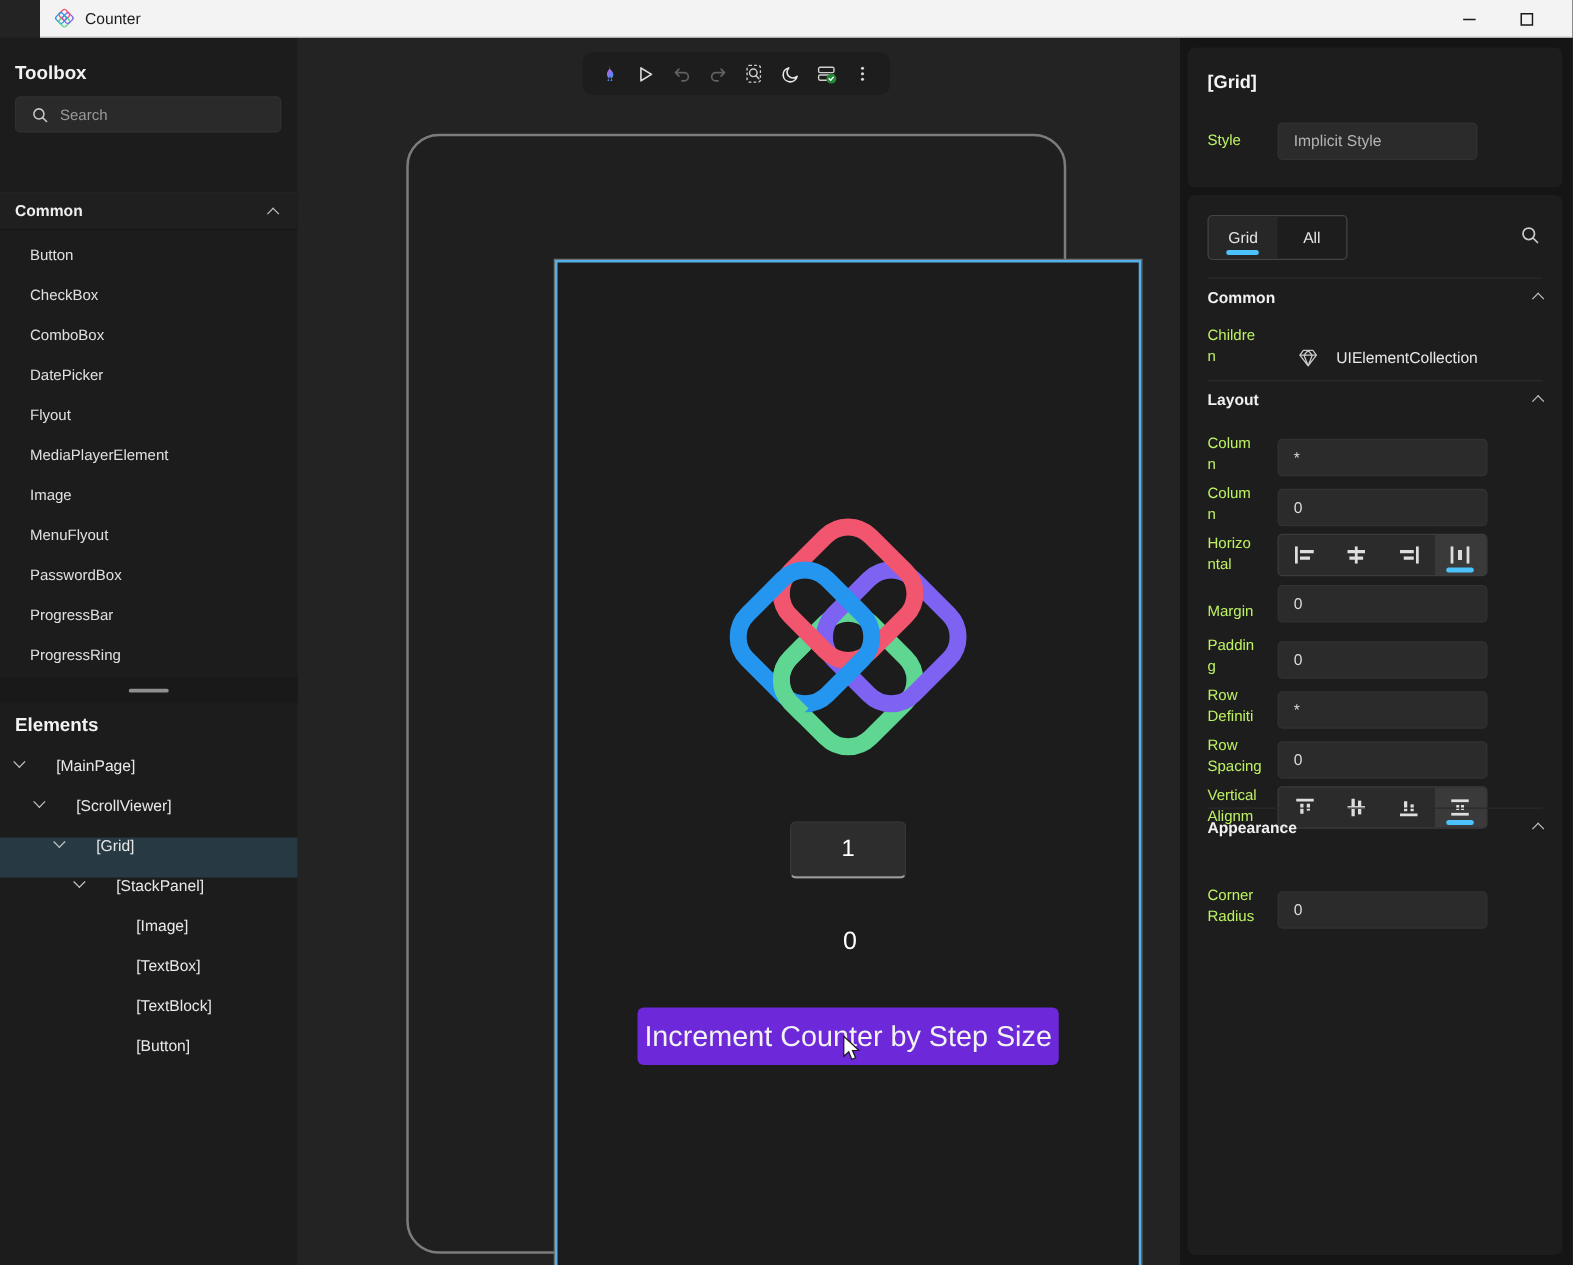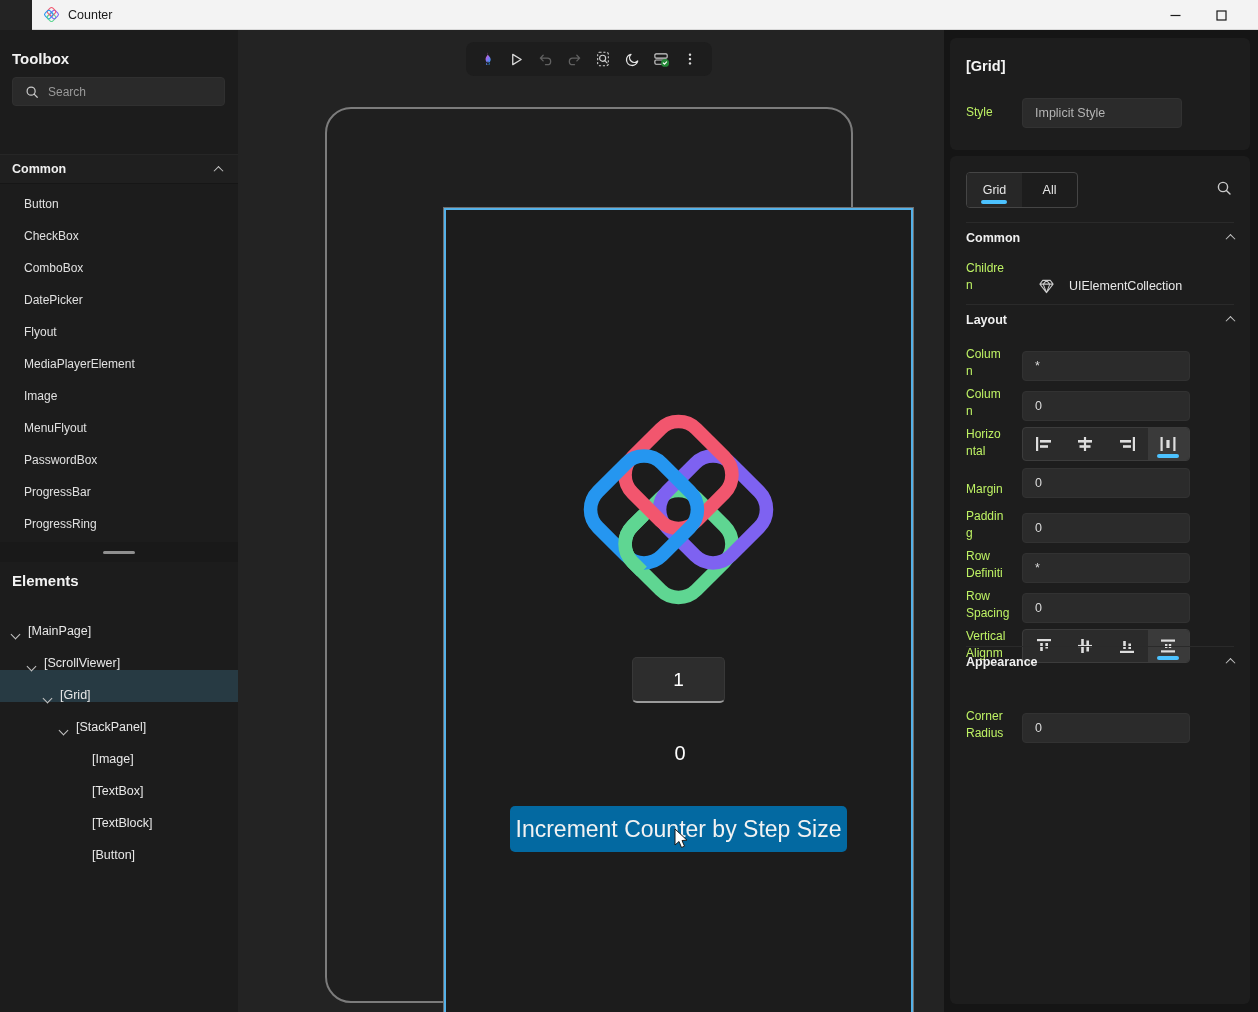--- a/index.html
+++ b/index.html
@@ -38,21 +38,21 @@
   .chv.up { transform:rotate(-135deg) translate(-1px,-1px); }
   .chv.down { transform:rotate(45deg); }
   #toolbox-items { position:absolute; left:0; top:158px; width:238px; }
   .tb-item { height:32px; display:flex; align-items:center; padding-left:24px;
     font-size:12px; color:#e0e0e0; cursor:default; }
   #splitter { position:absolute; left:0; top:512px; width:238px; height:20px; background:#191919;
     display:flex; align-items:center; justify-content:center; }
   #splitter .handle { width:32px; height:3px; border-radius:2px; background:#8f8f8f; }
   #elements-title { position:absolute; left:12px; top:542px; }
   #tree { position:absolute; left:0; top:576px; width:238px; }
-  .trow { height:32px; display:flex; align-items:flex-end; font-size:12.5px; color:#e8e8e8; cursor:default; }
+  .trow { height:32px; display:flex; align-items:flex-start; font-size:12.5px; color:#e8e8e8; cursor:default;gap:17px; }
   .trow .chv { margin-right:9px; flex:none; }
   .trow .chv-space { width:16px; flex:none; }
   .trow.sel { background:#273a43; }
 
   
   #canvas { left:238px; top:30px; width:706px; height:982px; background:#232323; overflow:hidden; }
   #dtoolbar { position:absolute; left:228px; top:12px; width:246px; height:34px;
     background:#1d1d1d; border-radius:8px; display:flex; align-items:center;
     justify-content:space-evenly; padding:0 6px; }
   .tool-btn { width:26px; height:26px; display:flex; align-items:center; justify-content:center;
@@ -63,21 +63,21 @@
   #surface { position:absolute; left:117px; top:99px; width:469px; height:838px;
     background:#1c1c1c; border:2px solid #54b1e8; outline:1px solid #6f6f6f; }
   #logo-big { position:absolute; left:243px; top:292px; width:217px; height:217px; }
   #tbx { position:absolute; left:305px; top:548px; width:93px; height:46px;
     background:#2d2d2d; border:1px solid #383838; border-bottom:2px solid #9b9b9b;
     border-radius:5px; color:#ffffff; font-size:19px; text-align:center;
     font-family:"Liberation Sans",sans-serif; outline:none; }
   #counter-text { position:absolute; left:0; top:633px; width:706px; text-align:center;
     color:#ffffff; font-size:20px; }
   #inc-btn { position:absolute; left:183px; top:697px; width:337px; height:46px;
-    background:#0369a1; border:none; border-radius:5px; color:#f2f2f2; font-size:23px;
+    background:#6d28d9; border:none; border-radius:5px; color:#f2f2f2; font-size:23px;
     font-family:"Liberation Sans",sans-serif; cursor:default; }
   #cursor { position:absolute; left:434px; top:798px; z-index:40; }
 
   
   #inspector { left:944px; top:30px; width:314px; height:982px; background:#151515; }
   .card { position:absolute; left:6px; width:300px; background:#1d1d1d; border-radius:6px; }
   #card-head { top:8px; height:112px; }
   #grid-title { position:absolute; left:16px; top:20px; font-size:14.5px; font-weight:bold; color:#f5f5f5; }
   .plabel { font-size:12px; color:#bef264; line-height:1.45; white-space:pre-line; }
   #style-row { position:absolute; left:16px; top:60px; display:flex; align-items:center; }

